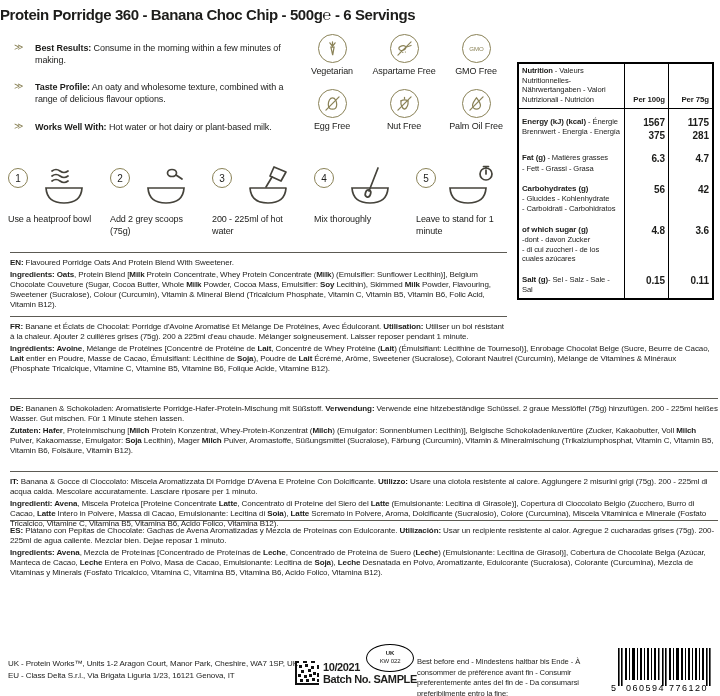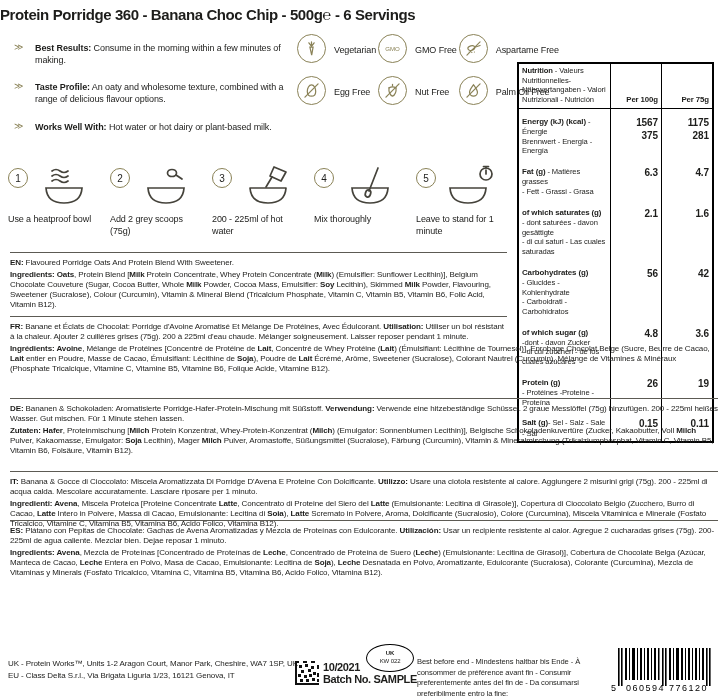--- a/index.html
+++ b/index.html
@@ -14,34 +14,34 @@
   
   .title{top:6px;left:0;width:720px;font-size:15px;font-weight:bold;letter-spacing:-0.4px;}
 
   
   .bullets{top:42px;left:14px;width:282px;}
   .bullet{display:flex;gap:9px;margin-bottom:15px;font-size:9px;line-height:1.35;}
   .bullet-icon{color:var(--accent);font-size:9px;line-height:1.2;flex:0 0 12px;}
 
   
   .badges{top:34px;left:297px;width:214px;display:grid;grid-template-columns:repeat(3,1fr);row-gap:13px;column-gap:2px;}
-  .badge{display:flex;flex-direction:row;align-items:center;gap:8px;}
+  .badge{display:flex;flex-direction:column;align-items:center;}
   .badge-circle{width:27px;height:27px;border:1.4px solid var(--accent);border-radius:50%;display:flex;align-items:center;justify-content:center;}
   .badge-circle svg{width:21px;height:21px;}
   .badge-label{font-size:9px;margin-top:3px;white-space:nowrap;}
 
   
   .nutrition{top:30px;left:517px;width:197px;border-collapse:collapse;font-size:7.6px;line-height:1.28;}
   .nutrition, .nutrition td, .nutrition th{border:0;margin-top:32px;}
   table.nutrition{border:2px solid #000;}
   .nutrition th, .nutrition td{vertical-align:top;text-align:left;padding:2px 2px 3px 3px;}
   .nutrition .vcol{border-left:1.6px solid #000;width:37px;text-align:right;padding-right:3px;}
   .nutrition thead th{border-bottom:1.8px solid #000;font-weight:normal;}
   .nutrition thead .hd{font-size:7.6px;}
-  .nutrition thead .vcol{vertical-align:bottom;font-weight:bold;font-size:7.8px;white-space:nowrap;padding-left:10px;}
+  .nutrition thead .vcol{vertical-align:bottom;font-weight:bold;font-size:7.8px;white-space:nowrap;}
   .nutrition td.lbl .nm{font-weight:bold;font-size:7.9px;}
   .nutrition td{padding-top:8px;}
   .nutrition td.val{font-size:10px;font-weight:bold;}
   .sub{font-size:7.6px;}
 
   
   .steps{top:164px;left:8px;width:504px;display:grid;grid-template-columns:repeat(5,1fr);column-gap:6px;}
   .step{display:flex;flex-direction:column;}
   .step-top{display:flex;align-items:flex-start;gap:4px;height:46px;}
   .step-num{width:18px;height:18px;border:1.5px solid var(--accent);border-radius:50%;display:flex;align-items:center;justify-content:center;font-size:10px;margin-top:4px;flex:0 0 18px;}
@@ -99,37 +99,37 @@
         <svg viewBox="0 0 24 24" fill="none" stroke="#8a8257" stroke-width="1.4" stroke-linecap="round">
           <path d="M10.2 10.5 L13.8 10.5 L12.2 19.5 Z"></path>
           <path d="M12 9.5 L9 5.5 M12 9.5 L12 4.5 M12 9.5 L15 5.5"></path>
         </svg>
       </span>
       <span class="badge-label">Vegetarian</span>
     </div>
 
     <div class="badge">
       <span class="badge-circle">
-        <svg viewBox="0 0 24 24">
-          <text x="12" y="14.5" text-anchor="middle" font-size="7" font-family="Liberation Sans,sans-serif" fill="#8a8257">GMO</text>
-        </svg>
-      </span>
-      <span class="badge-label">GMO Free</span>
-    </div>
-
-    <div class="badge">
-      <span class="badge-circle">
         <svg viewBox="0 0 24 24" fill="none" stroke="#8a8257" stroke-width="1.3" stroke-linecap="round">
           <ellipse cx="9.5" cy="11.5" rx="4" ry="2.6" transform="rotate(-15 9.5 11.5)"></ellipse>
           <path d="M13.5 10.5 L19.5 8.5"></path>
           <path d="M7 16 l.1 0 M10 16.5 l.1 0 M13 16 l.1 0"></path>
           <path d="M4.5 19.5 L19.5 4.5"></path>
         </svg>
       </span>
       <span class="badge-label">Aspartame Free</span>
+    </div>
+
+    <div class="badge">
+      <span class="badge-circle">
+        <svg viewBox="0 0 24 24">
+          <text x="12" y="14.5" text-anchor="middle" font-size="7" font-family="Liberation Sans,sans-serif" fill="#8a8257">GMO</text>
+        </svg>
+      </span>
+      <span class="badge-label">GMO Free</span>
     </div>
 
     <div class="badge">
       <span class="badge-circle">
         <svg viewBox="0 0 24 24" fill="none" stroke="#8a8257" stroke-width="1.4" stroke-linecap="round">
           <path d="M12 5.5 C15 5.5 16.8 9.5 16.8 13 C16.8 16.5 14.8 18.5 12 18.5 C9.2 18.5 7.2 16.5 7.2 13 C7.2 9.5 9 5.5 12 5.5 Z"></path>
           <path d="M4.5 19.5 L19.5 4.5"></path>
         </svg>
       </span>
       <span class="badge-label">Egg Free</span>
@@ -173,44 +173,34 @@
         <td class="vcol val">1567<br>375</td>
         <td class="vcol val">1175<br>281</td>
       </tr>
 
       <tr>
         <td class="lbl"><span class="nm">Fat (g)</span><span> - Matières grasses</span><div class="sub">- Fett - Grassi - Grasa</div></td>
         <td class="vcol val">6.3</td>
         <td class="vcol val">4.7</td>
       </tr>
 
-      <tr>
-        <td class="lbl"><span class="nm">of which saturates (g)</span><span></span><div class="sub">- dont saturées - davon gesättigte<br>- di cui saturi - Las cuales saturadas</div></td>
-        <td class="vcol val">2.1</td>
-        <td class="vcol val">1.6</td>
-      </tr>
 
       <tr>
         <td class="lbl"><span class="nm">Carbohydrates (g)</span><span></span><div class="sub">- Glucides - Kohlenhydrate<br>- Carboidrati - Carbohidratos</div></td>
         <td class="vcol val">56</td>
         <td class="vcol val">42</td>
       </tr>
 
       <tr>
         <td class="lbl"><span class="nm">of which sugar (g)</span><span></span><div class="sub">-dont - davon Zucker<br>- di cui zuccheri - de los cuales azúcares</div></td>
         <td class="vcol val">4.8</td>
         <td class="vcol val">3.6</td>
       </tr>
 
 
-      <tr>
-        <td class="lbl"><span class="nm">Protein (g)</span><span></span><div class="sub">- Protéines -Proteine - Proteína</div></td>
-        <td class="vcol val">26</td>
-        <td class="vcol val">19</td>
-      </tr>
 
       <tr>
         <td class="lbl"><span class="nm">Salt (g)</span><span>- Sel - Salz - Sale - Sal</span><div class="sub"></div></td>
         <td class="vcol val">0.15</td>
         <td class="vcol val">0.11</td>
       </tr>
     </tbody>
 </table>
 
 <div class="abs steps">

